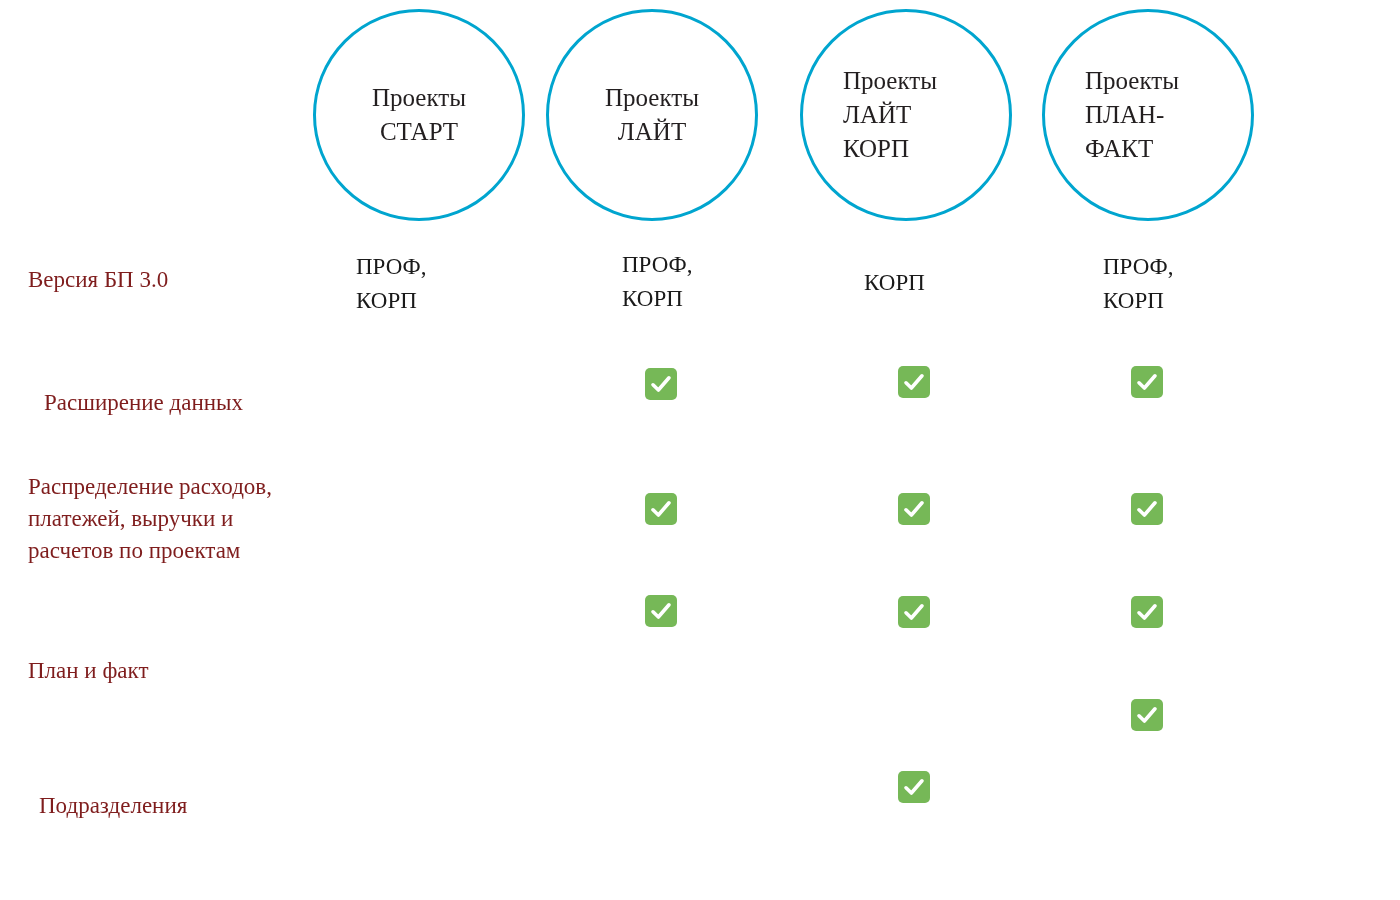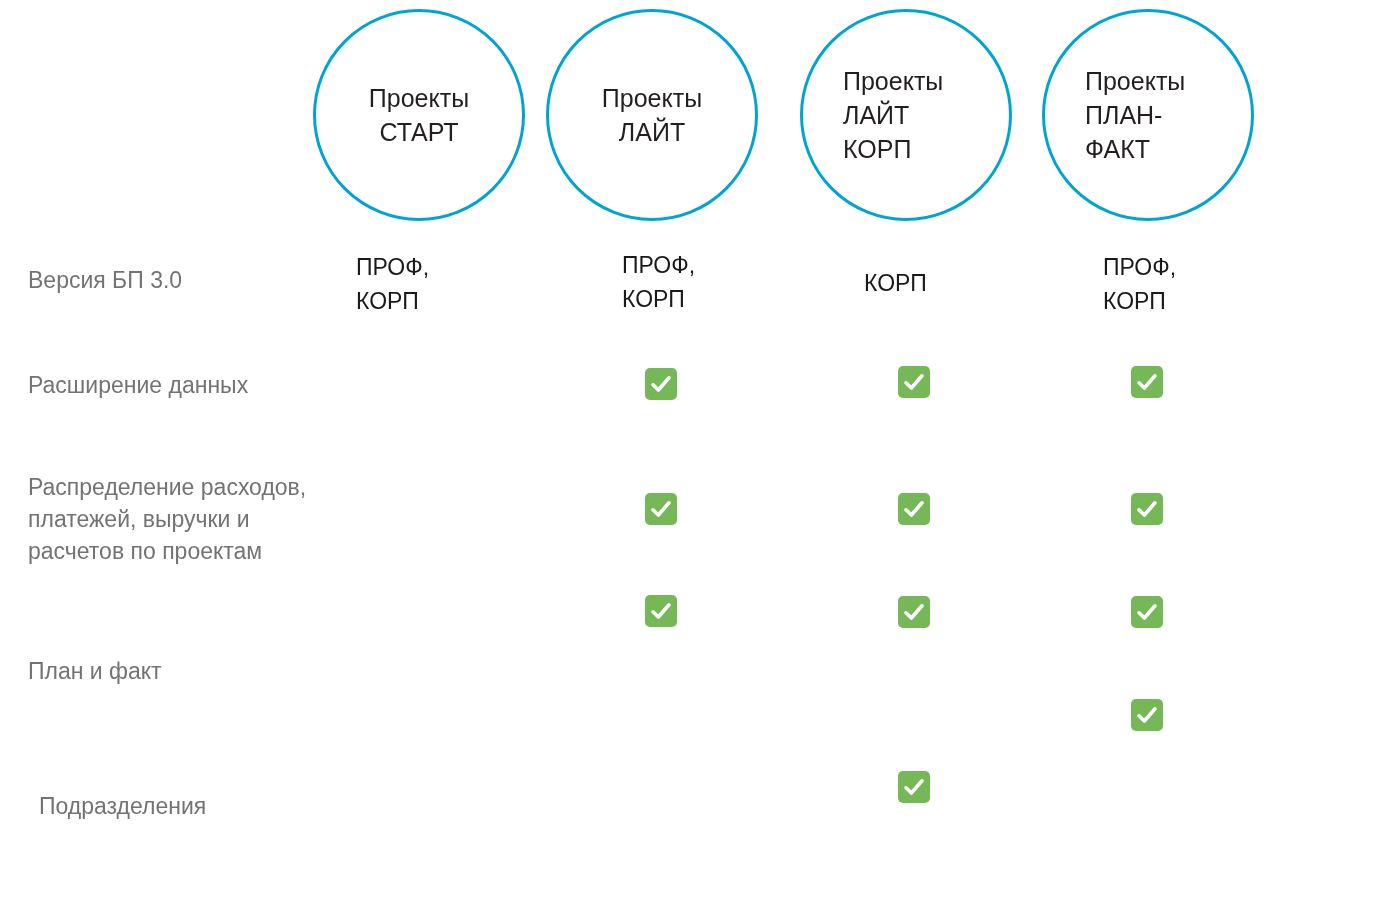--- a/index.html
+++ b/index.html
@@ -13,20 +13,21 @@
     background: #ffffff;
     font-family: "Liberation Sans", "DejaVu Sans", sans-serif;
     color: #1a1a1a;
     overflow: hidden;
   }
 
   #canvas {
     position: relative;
     width: 1400px;
     height: 900px;
+    font-family: Liberation Serif, serif;
   }
 
   
   .circle {
     position: absolute;
     width: 212px;
     height: 212px;
     border-radius: 50%;
     border: 3px solid #00a5cf;
     box-sizing: border-box;
@@ -43,21 +44,21 @@
   }
   .circle-label.center { text-align: center; }
   .circle-label.left   { text-align: left; width: 100%; padding-left: 40px; }
 
   
   .row-label {
     position: absolute;
     left: 28px;
     font-size: 23px;
     line-height: 32px;
-    color: #737373;
+    color: #7f1d1d;
     white-space: pre-line;
     width: 420px;
   }
 
   .col-value {
     position: absolute;
     font-size: 23px;
     line-height: 34px;
     color: #1a1a1a;
     white-space: pre-line;
@@ -104,21 +105,21 @@
 
   <div class="row-label" style="top:264px;">Версия БП 3.0</div>
   <div class="col-value" style="left:356px; top:250px;">ПРОФ,
 КОРП</div>
   <div class="col-value" style="left:622px; top:248px;">ПРОФ,
 КОРП</div>
   <div class="col-value" style="left:864px; top:266px;">КОРП</div>
   <div class="col-value" style="left:1103px; top:250px;">ПРОФ,
 КОРП</div>
 
-  <div class="row-label" style="top:369px;">Расширение данных</div>
+  <div class="row-label" style="top:387px;margin-left:16px;">Расширение данных</div>
   <div class="check" style="left:645px; top:368px;">
     <svg viewBox="0 0 32 32" aria-hidden="true">
         <path d="M8 16.8 L13.4 22 L24 9.8" fill="none" stroke="#ffffff" stroke-width="3.6" stroke-linecap="round" stroke-linejoin="round"></path>
       </svg>
   </div>
   <div class="check" style="left:898px; top:366px;">
     <svg viewBox="0 0 32 32" aria-hidden="true">
         <path d="M8 16.8 L13.4 22 L24 9.8" fill="none" stroke="#ffffff" stroke-width="3.6" stroke-linecap="round" stroke-linejoin="round"></path>
       </svg>
   </div>

